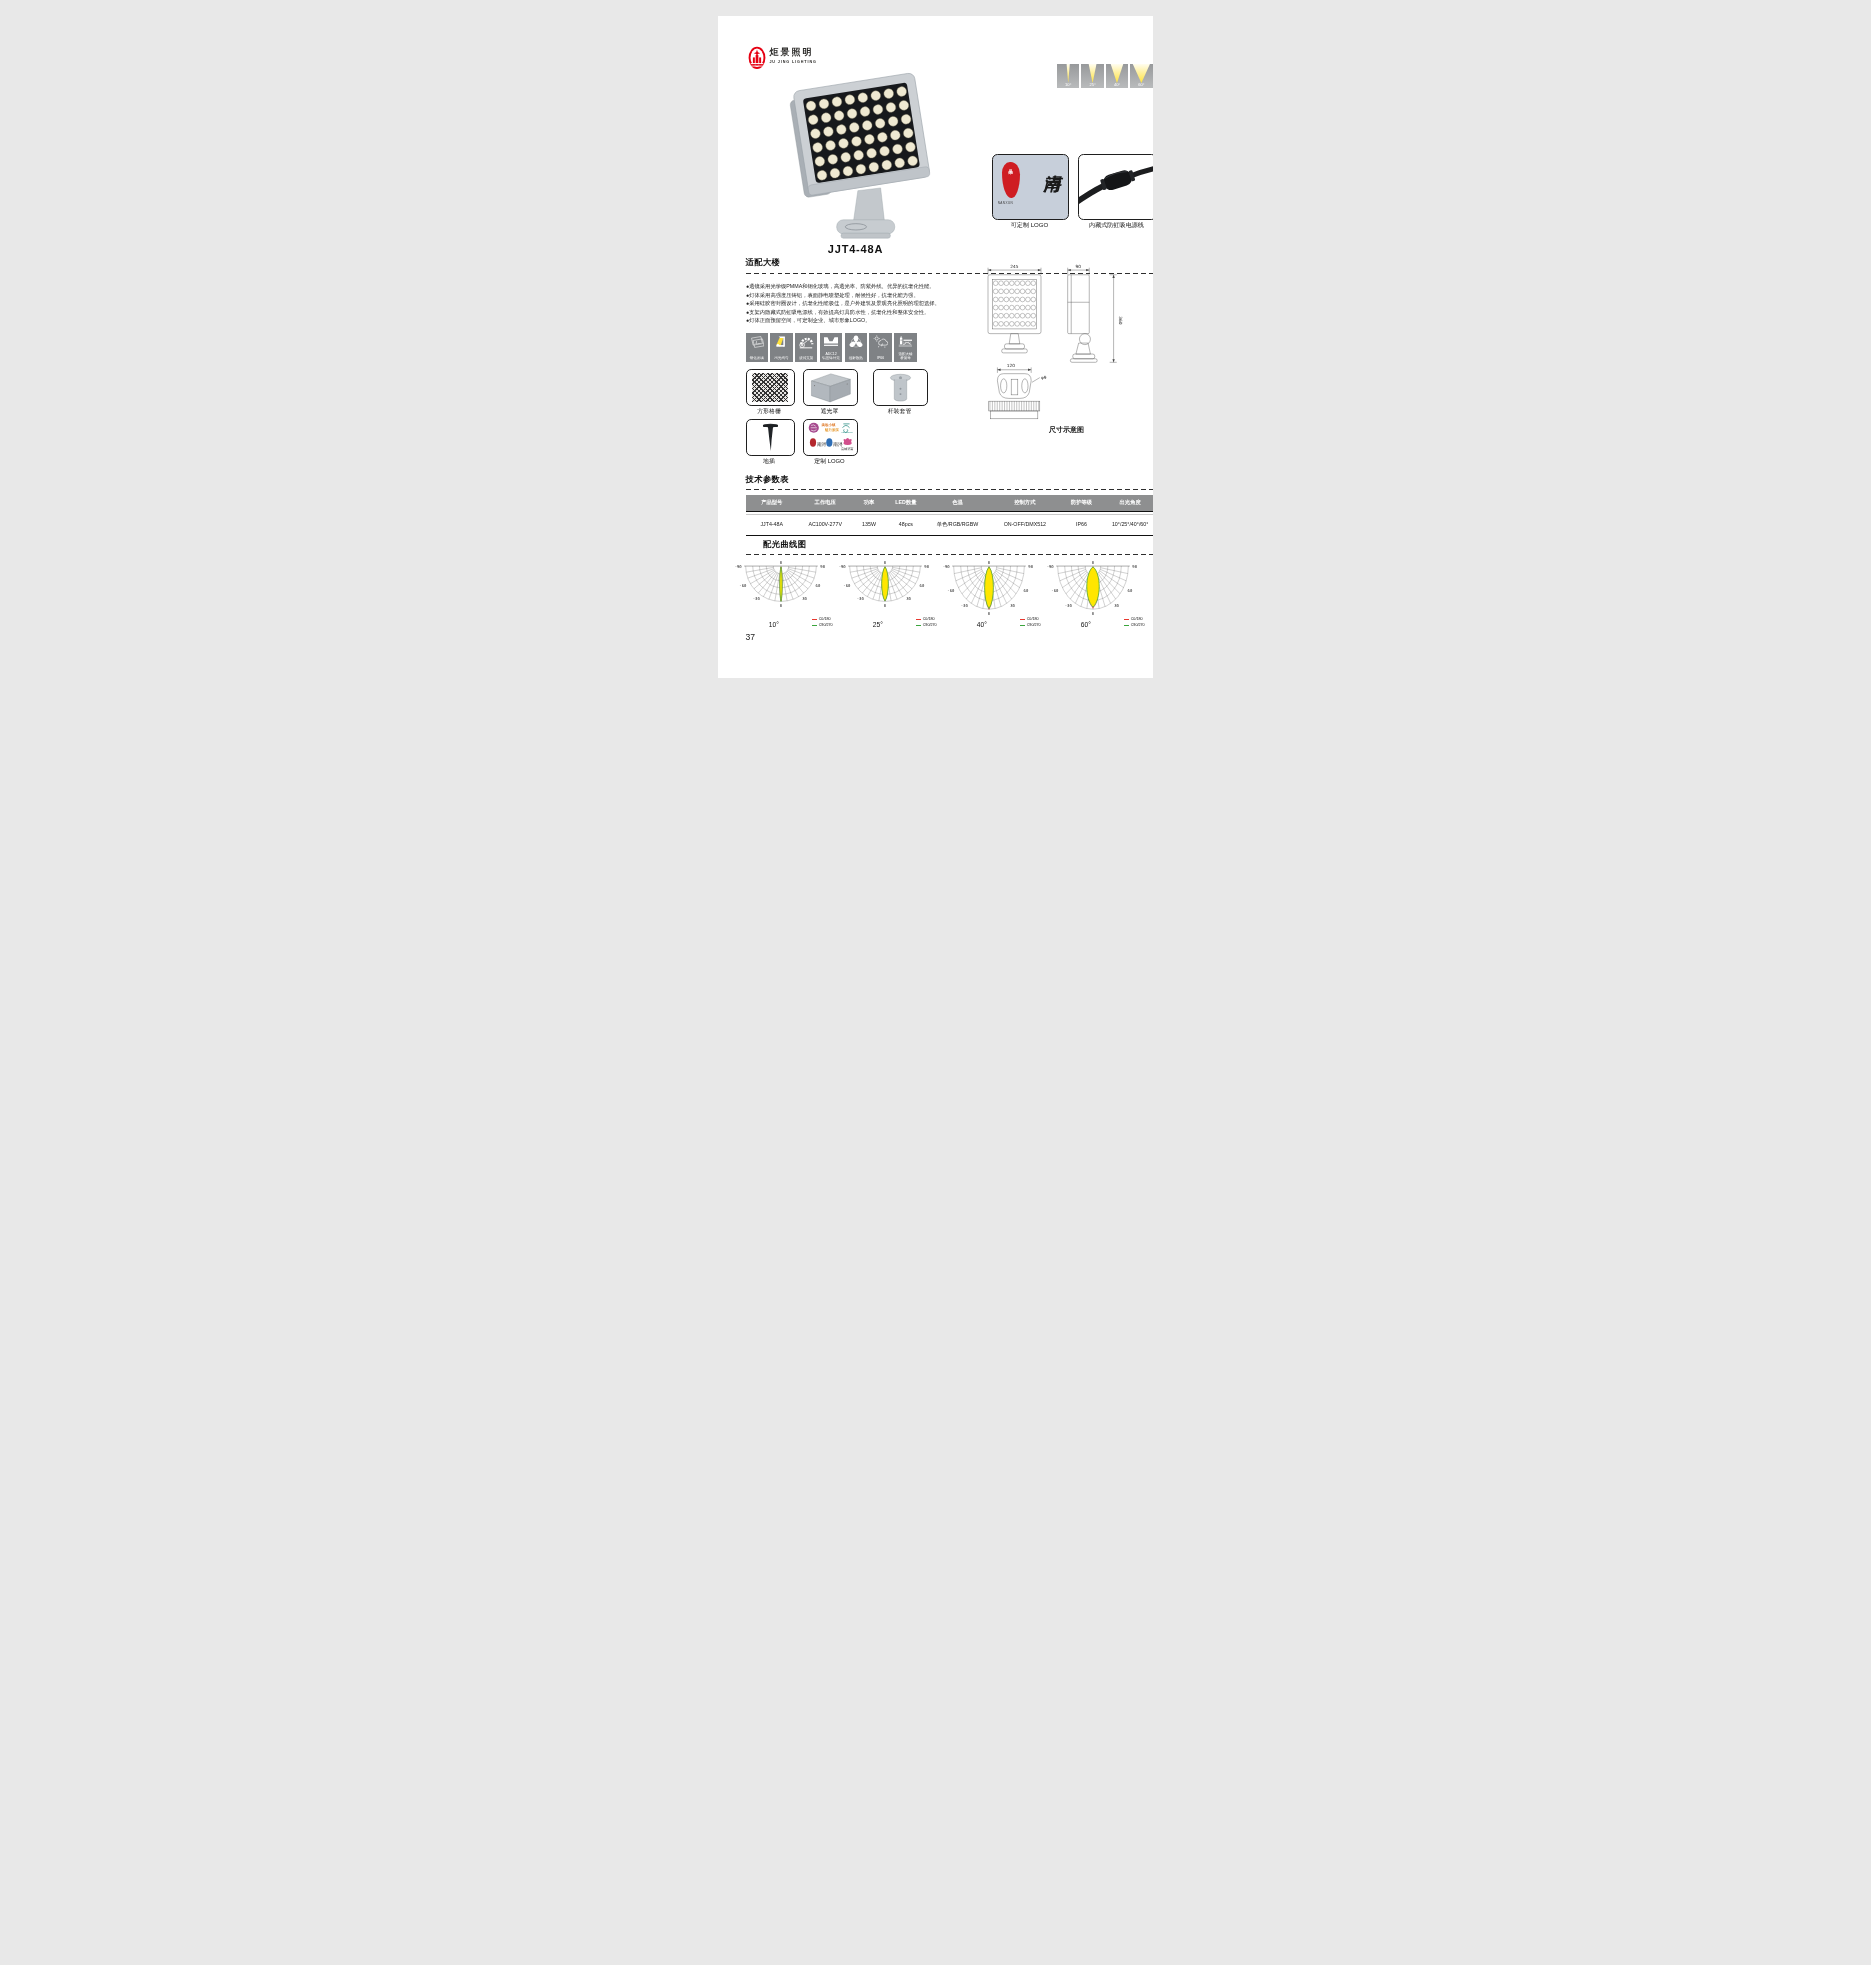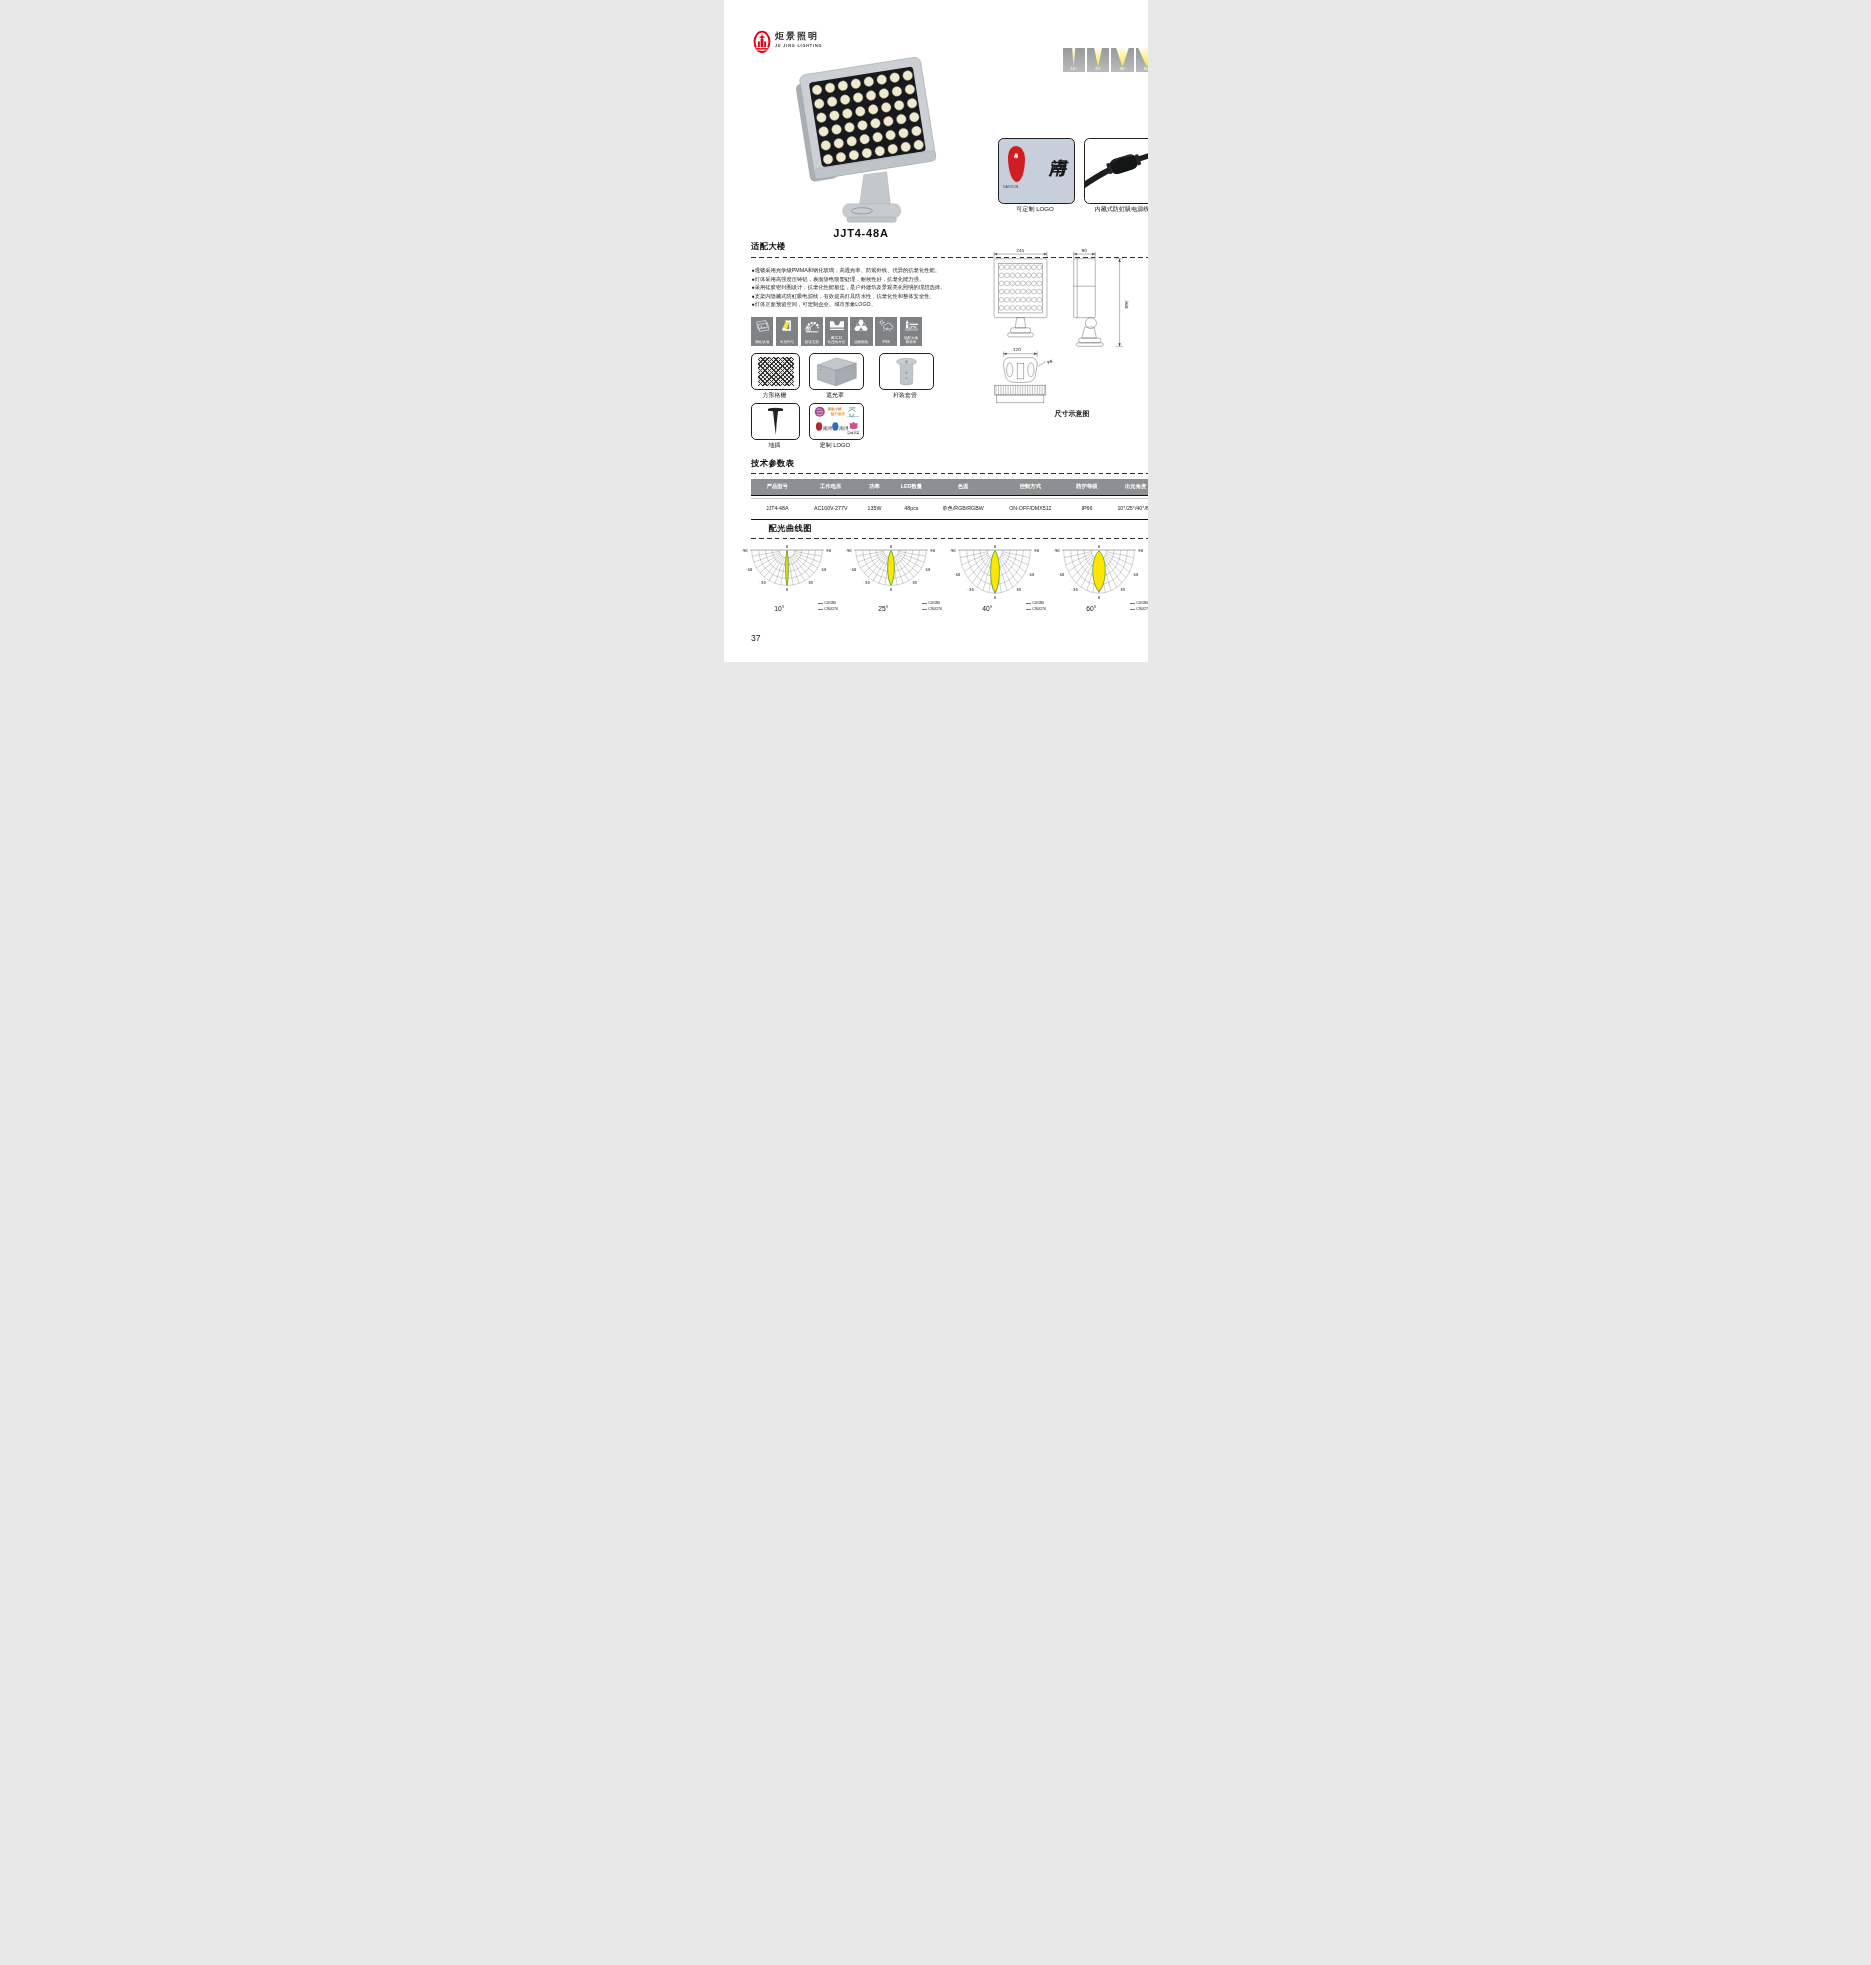--- a/index.html
+++ b/index.html
@@ -1,17 +1,17 @@
 <!DOCTYPE html>
 <html style="font-size:6.3px"><head>
 <meta charset="utf-8">
 <style>
   html,body{margin:0;padding:0;background:#e8e8e8;}
-  #page{position:relative;width:424px;height:662px;background:#ffffff;margin:0 auto;
-        font-family:"Liberation Sans","DejaVu Sans",sans-serif;color:#1c1c1c;overflow:hidden;}
+  #page{position:relative;width:424px;height:662px;background:#ffffff;margin:16px auto;
+        font-family:"Liberation Sans","DejaVu Sans",sans-serif;color:#1c1c1c;overflow:hidden;padding-left:11px;}
   .abs{position:absolute;}
   .dash-sep{height:1.2px;background:repeating-linear-gradient(90deg,#2e2e2e 0 4.7px,transparent 4.7px 7.9px);}
   .sec-title{font-size:8.3px;font-weight:700;color:#111;letter-spacing:0.4px;}
   
   #brand-cn{font-size:9px;font-weight:700;letter-spacing:2px;color:#2b2a28;}
   #brand-en{font-size:3.7px;font-weight:700;letter-spacing:0.9px;color:#2b2a28;margin-top:0.8px;}
   
   #beam-icons{display:flex;gap:2px;}
   .beam-tile{position:relative;width:22.4px;height:23.6px;background:linear-gradient(#97999b,#b9bbbc);overflow:hidden;}
   .beam-cone{position:absolute;left:0;top:0;width:100%;height:80%;background:linear-gradient(#fffdf0,#ffe23a);}
@@ -659,15 +659,15 @@
           <text x="-88.1" y="65.9" text-anchor="end">-60</text>
           <text x="88.1" y="65.9" text-anchor="start">60</text>
           <text x="-54.0" y="104.6" text-anchor="end">-30</text>
           <text x="54.0" y="104.6" text-anchor="start">30</text>
         </svg><div class="chart-angle">60°</div><div class="chart-legend">
           <div class="lg"><i style="background:#e8382f"></i>C0/180</div>
           <div class="lg"><i style="background:#3aa53c"></i>C90/270</div>
         </div></div>
     </div>
 
-  <div id="page-num" class="abs" style="left:27.5px;top:633px;">37</div>
+  <div id="page-num" class="abs" style="left:27.5px;top:616px;">37</div>
 </div>
 
 
 </body></html>

